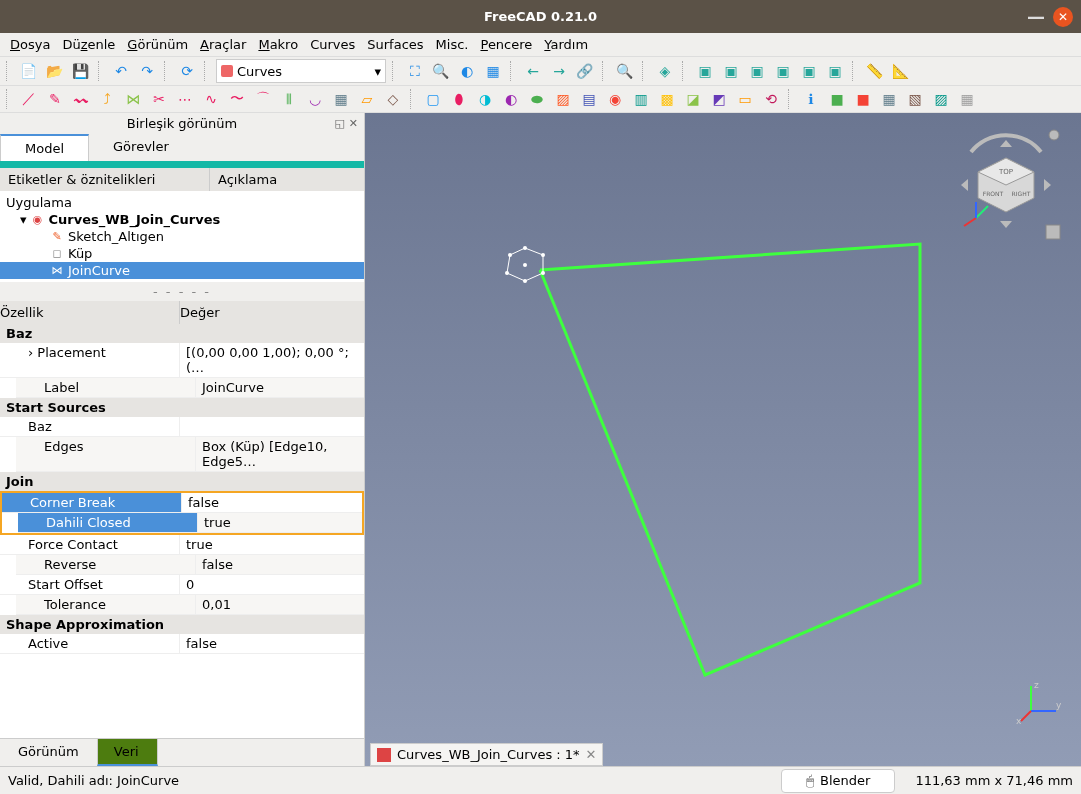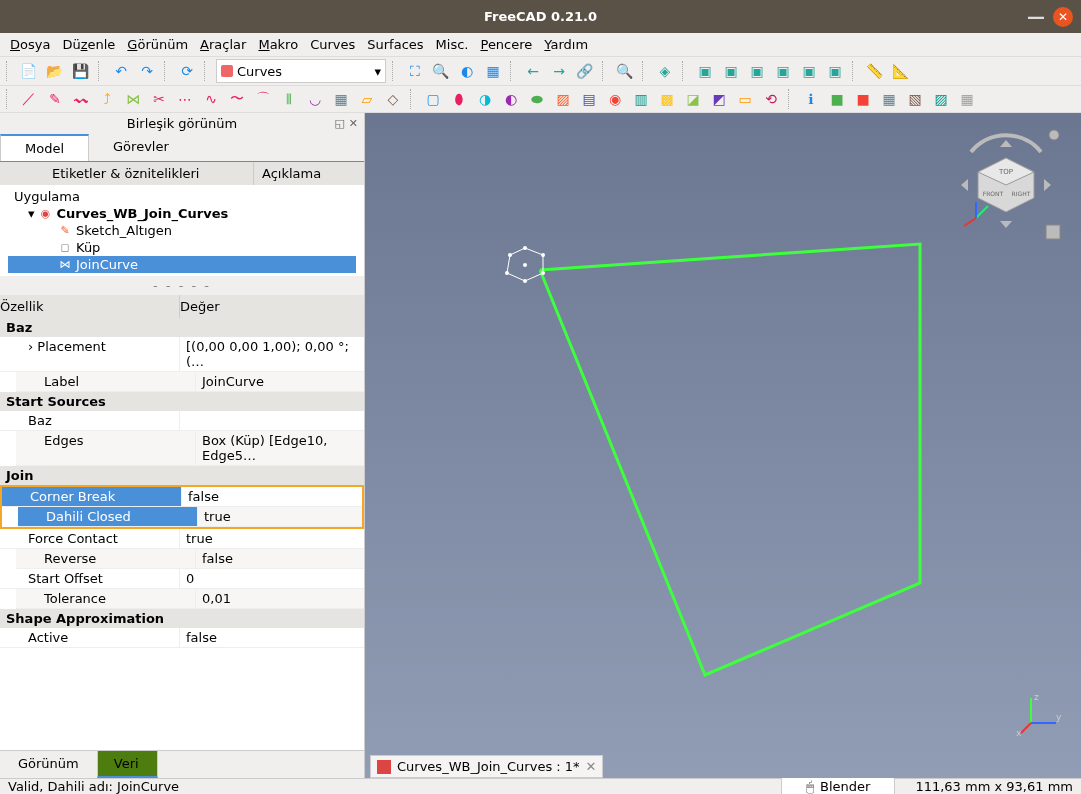--- a/index.html
+++ b/index.html
@@ -20,27 +20,27 @@
 .tb-sep { width: 6px; height: 20px; border-left: 1px dotted #aaa; margin: 0 2px; }
 .tb-icon { width: 22px; height: 22px; display: flex; align-items: center; justify-content: center; font-size: 14px; cursor: pointer; }
 .wb-select { display: flex; align-items: center; border: 1px solid #ccc; background: #fff; height: 24px; padding: 0 4px; font-size: 13px; width: 170px; justify-content: space-between; }
 .wb-select .cv-icon { width: 12px; height: 12px; background: #e66; border-radius: 2px; margin-right: 4px; }
 
 
 .main { flex: 1; display: flex; background: #fff; min-height: 0; }
 .side-panel { width: 365px; display: flex; flex-direction: column; border-right: 1px solid #ccc; background: #f0efed; }
 .panel-header { display: flex; align-items: center; justify-content: center; font-size: 13px; padding: 3px 6px; position: relative; }
 .panel-header .ctrls { position: absolute; right: 6px; display: flex; gap: 4px; color: #666; font-size: 11px; }
-.tabs { display: flex; border-bottom: 1px solid #14b8a6; text-align: center; }
+.tabs { display: flex; border-bottom: 7px solid #14b8a6; text-align: center; }
 .tab { padding: 5px 24px; font-size: 13px; background: #f0efed; cursor: pointer; }
 .tab.active { background: #fff; border-top: 2px solid #4a90d9; border-right: 1px solid #ccc; border-left: 1px solid #ccc; }
-.tree-header { display: flex; background: #e6e4e1; font-size: 13px; padding-left: 44px; }
+.tree-header { display: flex; background: #e6e4e1; font-size: 13px; }
 .tree-header .th { padding: 4px 8px; }
 .tree-header .th:first-child { width: 210px; border-right: 1px solid #ccc; }
-.tree { background: #fff; font-size: 13px; padding: 3px 8px; }
+.tree { background: #fff; font-size: 13px; padding: 3px 0; }
 .tree-row { display: flex; align-items: center; padding: 1px 6px; gap: 4px; }
 .tree-row.selected { background: #4a90d9; color: #fff; }
 .tree-icon { width: 14px; height: 14px; display: inline-flex; align-items: center; justify-content: center; font-size: 11px; }
 .tree-indent { display: inline-block; }
 .splitter-handle { text-align: center; color: #888; font-size: 13px; letter-spacing: 2px; padding: 2px; }
 .prop-header { display: flex; background: #e6e4e1; font-size: 13px; }
 .prop-header .ph { padding: 4px 0; }
 .prop-header .ph:first-child { width: 180px; border-right: 1px solid #ccc; }
 .prop-table { background: #fff; font-size: 13px; flex: 1; overflow: auto; }
 .prop-group { background: #e6e4e1; font-weight: bold; padding: 2px 6px; }
@@ -55,21 +55,21 @@
 .bottom-tabs .tab.active { background: #4d7c0f; border-top: none; border-bottom: 2px solid #4a90d9; padding-left: 16px; }
 
 
 .view3d { flex: 1; position: relative; background: linear-gradient(#6b7691, #919cb5); text-align: right; }
 .doc-tab { position: absolute; bottom: 0; left: 5px; display: flex; align-items: center; background: #f5f4f2; border: 1px solid #ccc; padding: 3px 6px; font-size: 13px; gap: 6px; }
 .doc-tab .fc-icon { width: 14px; height: 14px; background: #d44; display: inline-block; }
 .nav-cube { position: absolute; top: 12px; right: 15px; width: 120px; height: 120px; }
 .axis-indicator { position: absolute; bottom: 40px; right: 15px; width: 50px; height: 50px; }
 
 
-.statusbar { height: 16px; background: #f0efed; display: flex; align-items: center; padding: 0 8px; font-size: 13px; justify-content: space-between; border-top: 1px solid #ccc; }
+.statusbar { height: 28px; background: #f0efed; display: flex; align-items: center; padding: 0 8px; font-size: 13px; justify-content: space-between; border-top: 1px solid #ccc; }
 .blender-btn { background: #fff; border: 1px solid #ccc; border-radius: 4px; padding: 3px 24px; font-size: 13px; display: flex; align-items: center; gap: 6px; }
 
 svg { overflow: visible; }
 </style>
 </head>
 <body>
 
 <div class="titlebar">
   <span>FreeCAD 0.21.0</span>
   <div class="win-controls">
@@ -346,15 +346,15 @@
   </div>
 </div>
 
 <div class="statusbar">
   <span>Valid, Dahili adı: JoinCurve</span>
   <div style="display:flex;align-items:center;gap:20px">
     <div class="blender-btn">
       <span>🖱</span>
       <span>Blender</span>
     </div>
-    <span>111,63 mm x 93,61 mm</span>
+    <span>111,63 mm x 71,46 mm</span>
   </div>
 </div>
 
 </body></html>

